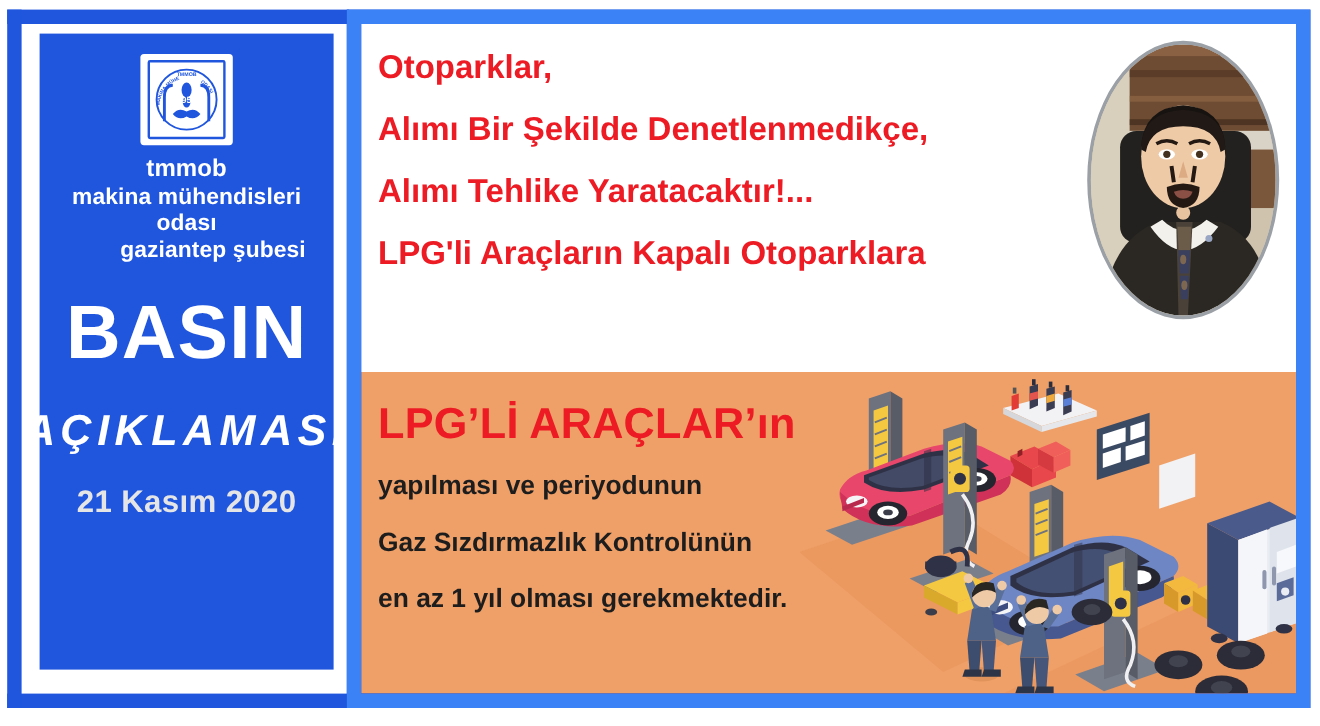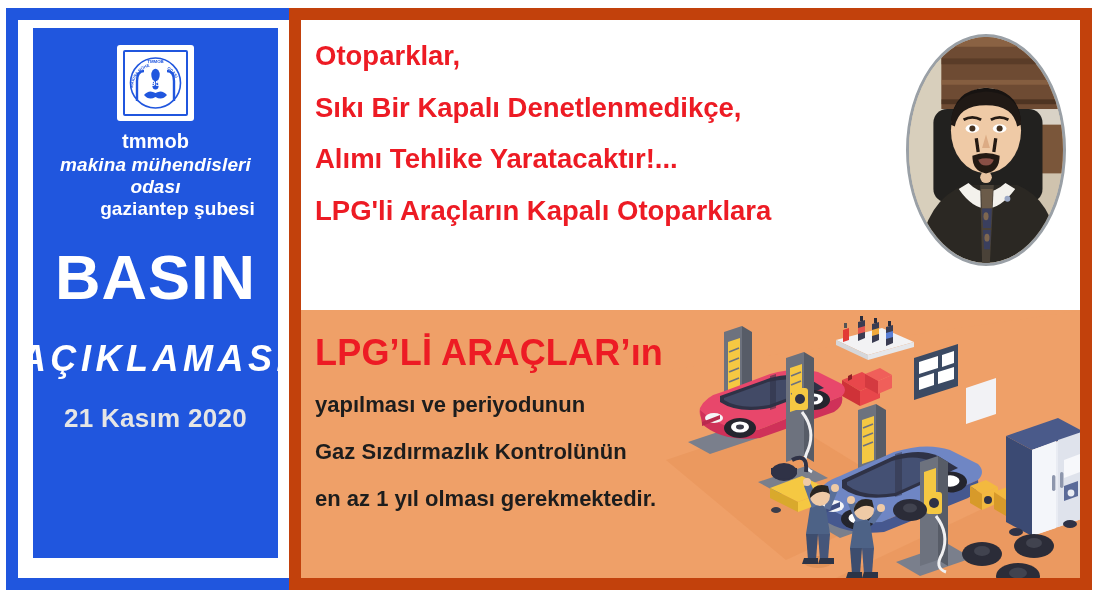--- a/index.html
+++ b/index.html
@@ -57,21 +57,21 @@
 
   .org-lines {
     margin-top: 9px;
     text-align: center;
     color: #ffffff;
     font-weight: bold;
     line-height: 1.18;
     letter-spacing: .1px;
   }
   .org-l1 { font-size: 20px; }
-  .org-l2 { font-size: 19px; font-style: italic; }
+  .org-l2 { font-size: 19px; }
   .org-l3 { font-size: 19px; padding-left: 44px; }
 
   .basin {
     margin-top: 25px;
     color: #ffffff;
     font-size: 63px;
     font-weight: bold;
     letter-spacing: 1px;
     line-height: 1;
   }
@@ -90,21 +90,21 @@
     font-size: 26px;
     font-weight: bold;
     letter-spacing: .3px;
   }
 
   
   .content {
     position: absolute;
     left: 289px; top: 8px;
     width: 803px; height: 582px;
-    border: 12px solid #c2410c;
+    border: 12px solid #3b82f6;
     background: #1d4ed8;
     overflow: hidden;
   }
 
   
   .headline-zone {
     position: relative;
     height: 290px;
     background: #ffffff;
     padding: 22px 0 0 14px;
@@ -211,21 +211,21 @@
     <div class="basin">BASIN</div>
     <div class="aciklamasi">AÇIKLAMASI</div>
     <div class="tarih">21 Kasım 2020</div>
   </div>
 
   <div class="content">
 
     <div class="headline-zone">
       <div class="headline">
         <div>Otoparklar,</div>
-        <div>Sıkı Bir Kapalı Denetlenmedikçe,</div>
+        <div>Alımı Bir Şekilde Denetlenmedikçe,</div>
         <div>Alımı Tehlike Yaratacaktır!...</div>
         <div>LPG'li Araçların Kapalı Otoparklara</div>
       </div>
 
       <div class="portrait">
         <svg viewBox="0 0 160 232" preserveAspectRatio="xMidYMid slice">
           <defs>
             <clipPath id="ovalClip">
                 <ellipse cx="80" cy="116" rx="80" ry="116"></ellipse>
               </clipPath>

